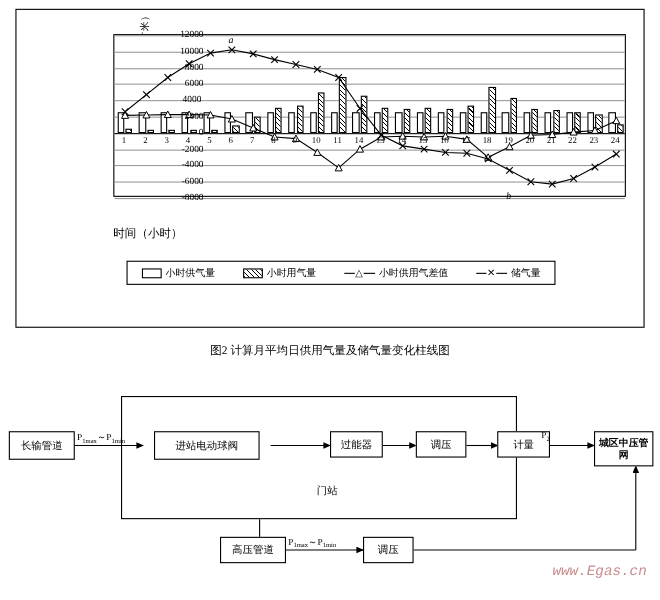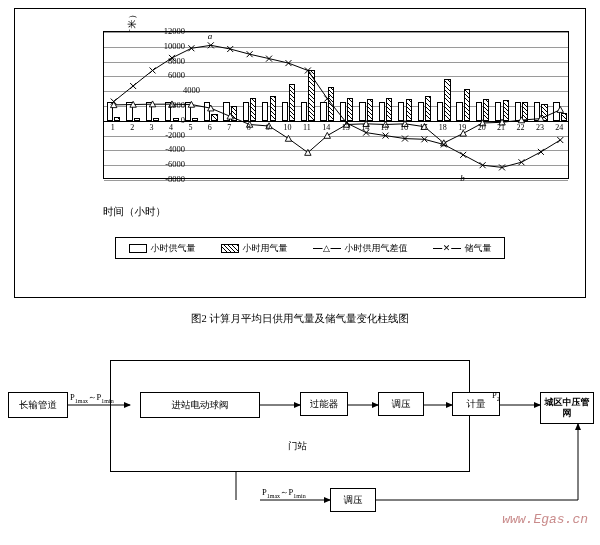--- a/index.html
+++ b/index.html
@@ -435,21 +435,21 @@
             </g>
           </svg>
       </div>
       <div id="yticksLayer">
           <div class="ytick" style="top: 148px; left: 0px; width: 82px; text-align: right; position: absolute; margin-right: 0px;">-8000</div>
           <div class="ytick" style="top: 133.2px; left: 0px; width: 82px; text-align: right; position: absolute; margin-right: 0px;">-6000</div>
           <div class="ytick" style="top: 118.4px; left: 0px; width: 82px; text-align: right; position: absolute; margin-right: 0px;">-4000</div>
           <div class="ytick" style="top: 103.6px; left: 0px; width: 82px; text-align: right; position: absolute; margin-right: 0px;">-2000</div>
           <div class="ytick" style="top: 88.8px; left: 0px; width: 82px; text-align: right; position: absolute; margin-right: 0px;">0</div>
           <div class="ytick" style="top: 74px; left: 0px; width: 82px; text-align: right; position: absolute; margin-right: 0px;">2000</div>
-          <div class="ytick" style="top: 59.2px; left: 0px; width: 97px; text-align: right; position: absolute; margin-right: 0px;">4000</div>
+          <div class="ytick" style="top: 59.2px; left: 0px; width: 80px; text-align: right; position: absolute; margin-right: 0px;">4000</div>
           <div class="ytick" style="top: 44.4px; left: 0px; width: 82px; text-align: right; position: absolute; margin-right: 0px;">6000</div>
           <div class="ytick" style="top: 29.6px; left: 0px; width: 82px; text-align: right; position: absolute; margin-right: 0px;">8000</div>
           <div class="ytick" style="top: 14.8px; left: 0px; width: 82px; text-align: right; position: absolute; margin-right: 0px;">10000</div>
           <div class="ytick" style="top: 0px; left: 0px; width: 82px; text-align: right; position: absolute; margin-right: 0px;">12000</div>
         </div>
       <div id="xticksLayer">
           <div class="xtick-label" style="left: 9.70833px; top: 91.8px;">1</div>
           <div class="xtick-label" style="left: 29.125px; top: 91.8px;">2</div>
           <div class="xtick-label" style="left: 48.5417px; top: 91.8px;">3</div>
           <div class="xtick-label" style="left: 67.9583px; top: 91.8px;">4</div>
@@ -530,25 +530,26 @@
 
       <line x1="260" y1="152" x2="330" y2="152" stroke="#000" stroke-width="1" marker-end="url(#ah)"></line>
 
       <line x1="376" y1="152" x2="578" y2="152" stroke="#000" stroke-width="1"></line>
       <line x1="578" y1="152" x2="578" y2="76" stroke="#000" stroke-width="1" marker-end="url(#ah)"></line>
 
       <line x1="236" y1="124" x2="236" y2="152" stroke="#000" stroke-width="1"></line>
     </svg>
 
     <div class="node" style="left:8px; top:44px; width:60px; height:26px;">长输管道</div>
-    <div class="node" style="left:140px; top:44px; width:120px; height:26px;font-family:Liberation Serif, serif;">进站电动球阀</div>
+    <div class="node" style="left:140px; top:44px; width:96px; height:26px;font-family:Liberation Serif, serif;">进站电动球阀</div>
     <div class="node" style="left:300px; top:44px; width:48px; height:24px;">过能器</div>
     <div class="node" style="left:378px; top:44px; width:46px; height:24px;">调压</div>
     <div class="node" style="left:452px; top:44px; width:48px; height:24px;">计量</div>
     <div class="node" style="left:540px; top:44px; width:54px; height:32px; font-size:9px; line-height:11px;font-weight:bold;">城区中压管网</div>
+    <div class="node" style="left:200px; top:140px; width:60px; height:24px;">高压管道</div>
     <div class="node" style="left:330px; top:140px; width:46px; height:24px;">调压</div>
 
     <div class="lbl" style="left:70px; top:44px;">P<sub>1max</sub>～P<sub>1min</sub></div>
     <div class="lbl" style="left:492px; top:42px;">P<sub>2</sub></div>
     <div class="lbl" style="left:288px; top:92px; font-size:9.5px;">门站</div>
     <div class="lbl" style="left:262px; top:139px;">P<sub>1max</sub>～P<sub>1min</sub></div>
   </div>
 
   <div class="watermark">www.Egas.cn</div>
 

